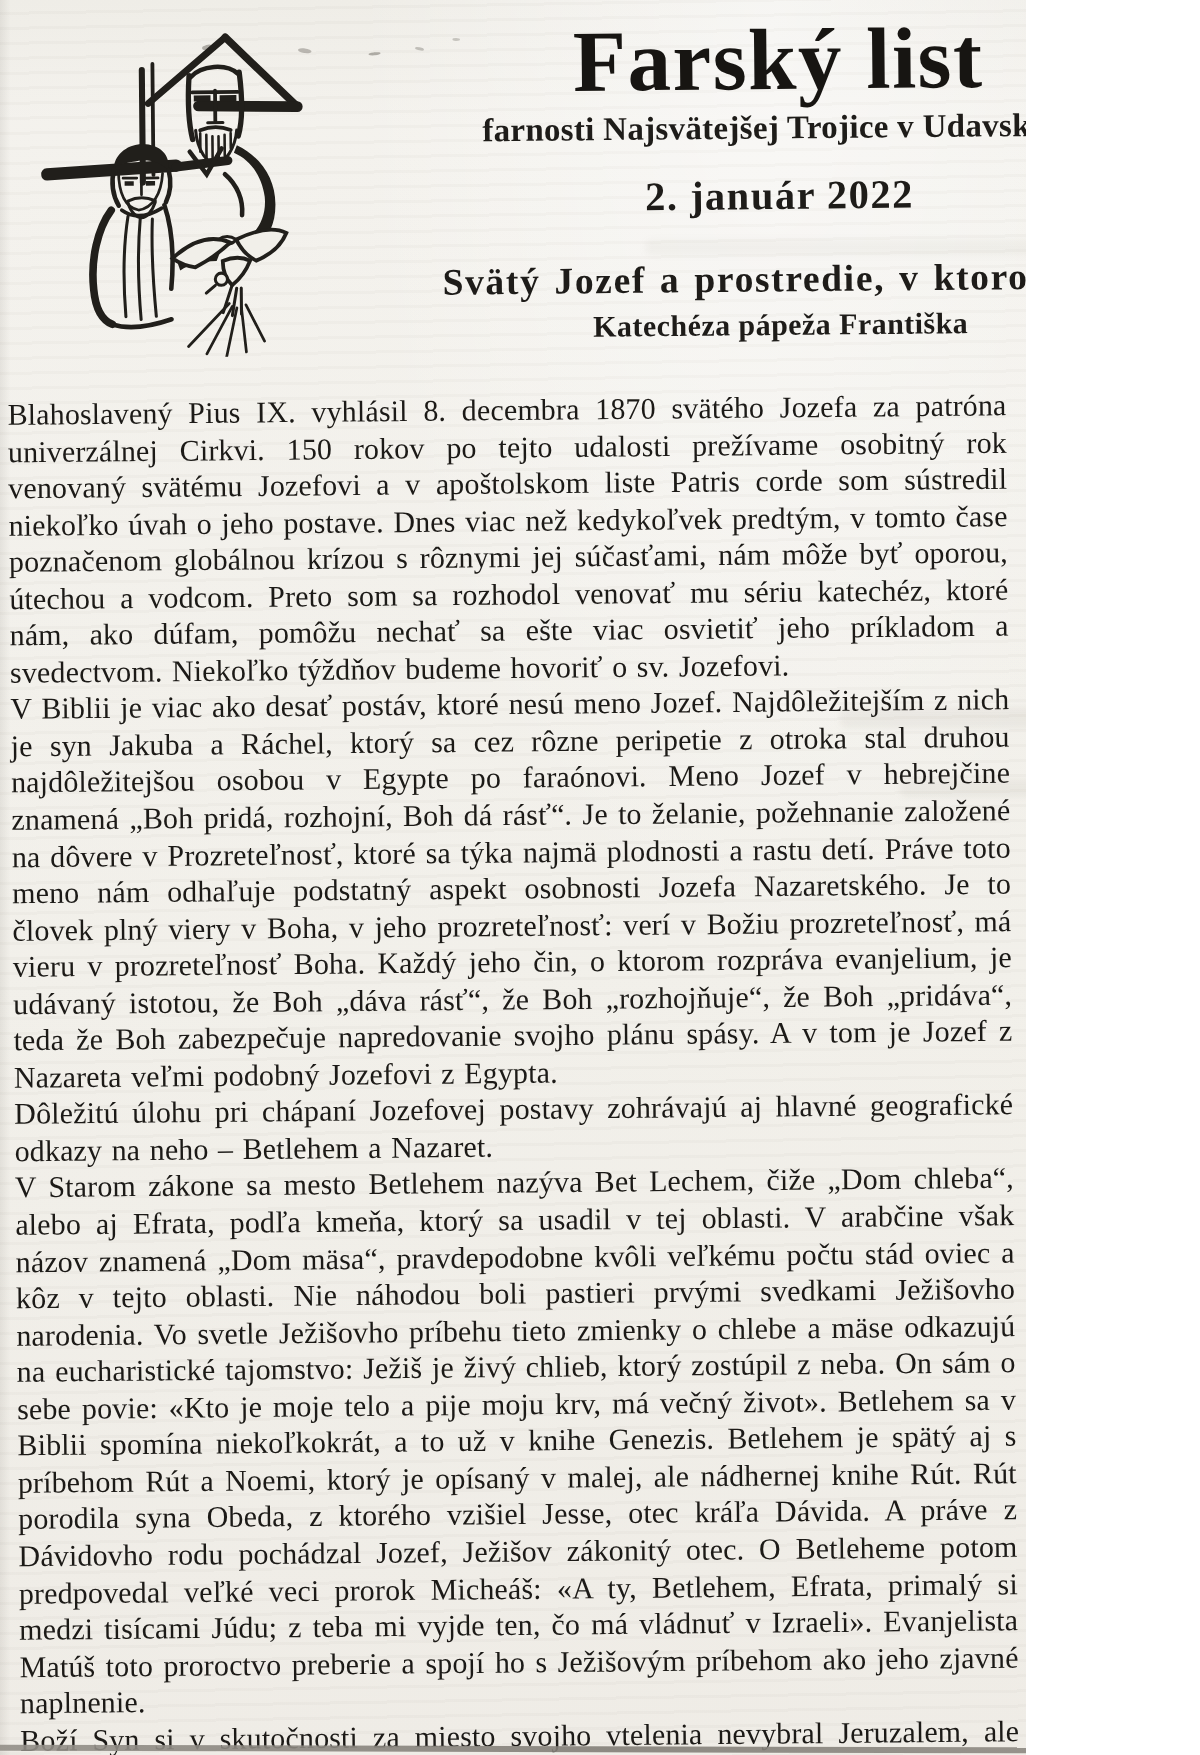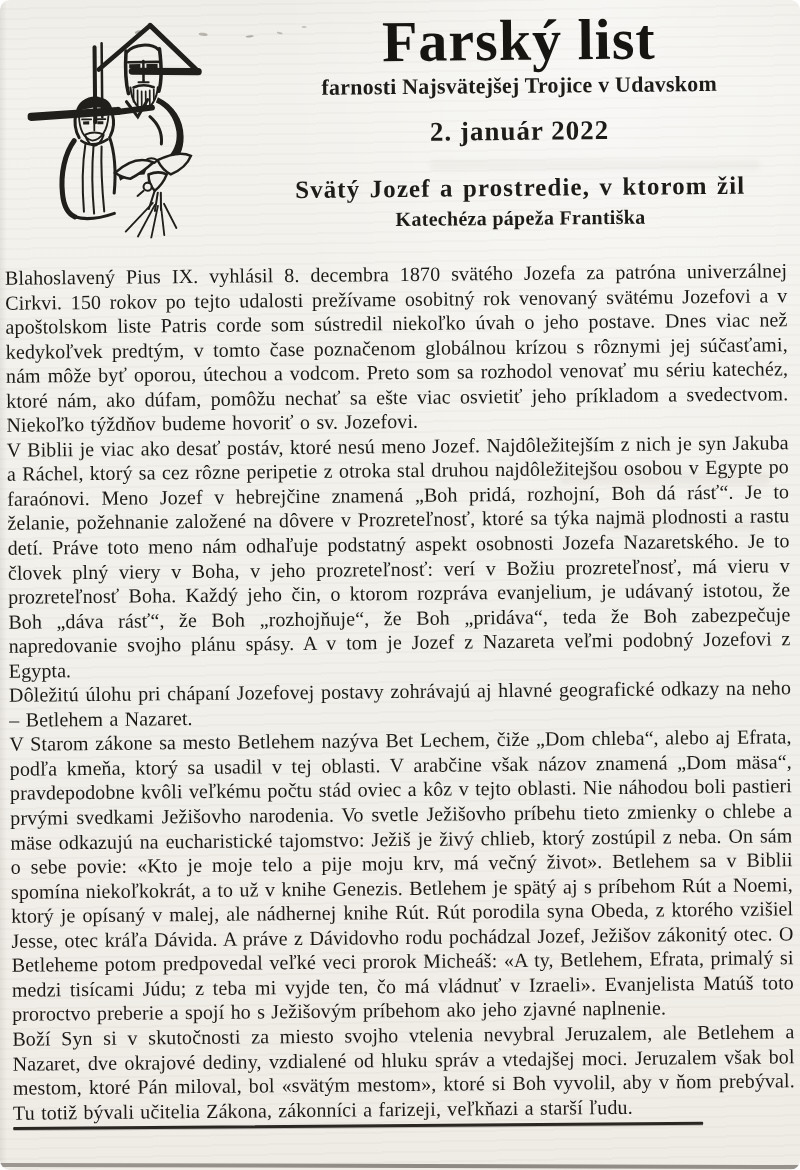--- a/index.html
+++ b/index.html
@@ -1,21 +1,20 @@
 <!DOCTYPE html>
 <html lang="sk"><head>
 <meta charset="utf-8">
 <style>
   html,body{margin:0;padding:0;background:#ffffff;}
   .page{
-    position:relative;width:800px;height:1170px;overflow:hidden;
+    position:relative;width:684px;height:1170px;overflow:hidden;
     background:linear-gradient(180deg,#eeece6 0%,#f3f1ec 7%,#f1efe9 55%,#eeebe5 100%);
     font-family:"Liberation Serif","DejaVu Serif",serif;
     color:#1e1c19;
-    border-radius:10px;
   }
   .texture{
     position:absolute;inset:0;pointer-events:none;
     background:
       repeating-linear-gradient(179deg, rgba(255,255,255,0.05) 0 8px, rgba(120,114,104,0.03) 8px 10px),
       radial-gradient(ellipse at 75% 2%, rgba(255,255,255,0.5), rgba(255,255,255,0) 38%);
   }
   .edge-shade-left{
     position:absolute;left:0;top:0;bottom:0;width:7px;pointer-events:none;
     background:linear-gradient(90deg, rgba(95,90,82,0.10), rgba(95,90,82,0));

